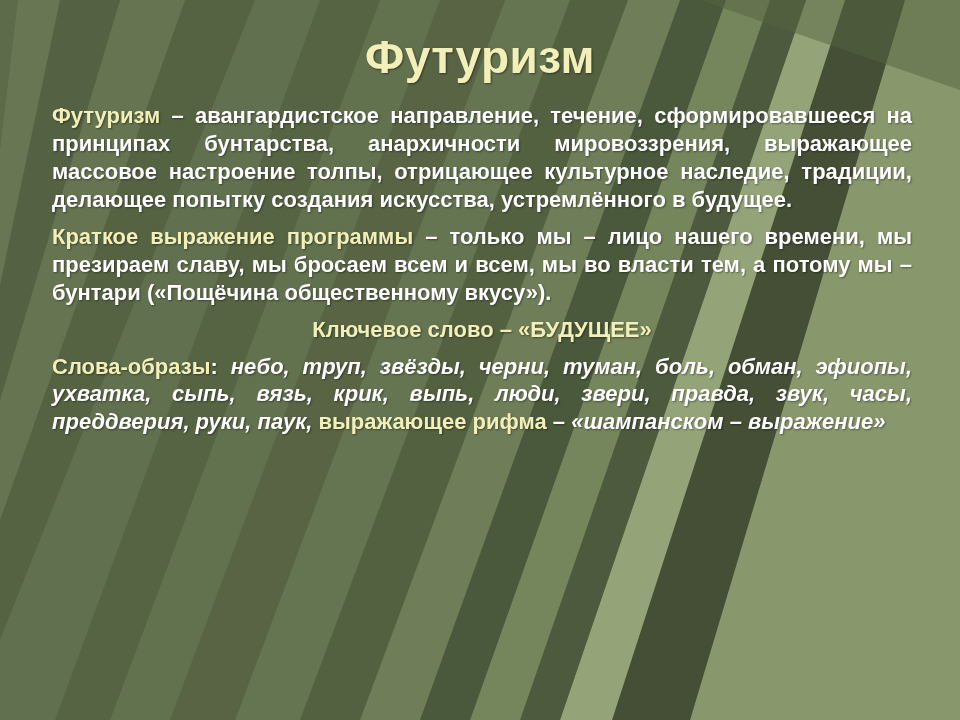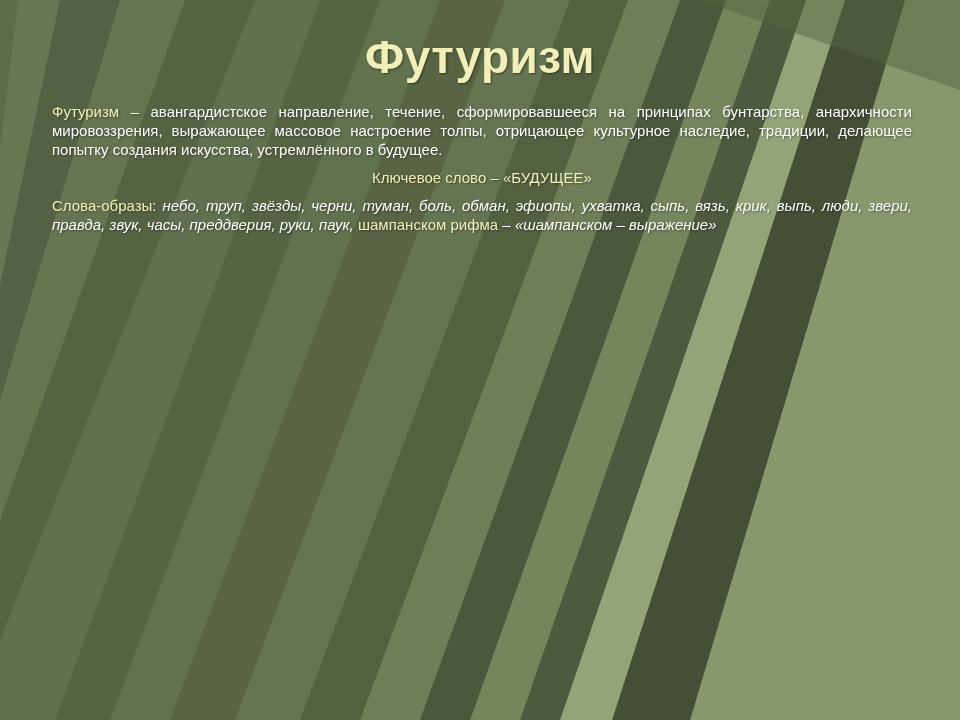--- a/index.html
+++ b/index.html
@@ -50,22 +50,22 @@
   }
 
   .bullets {
     margin: 0;
     padding: 0;
     list-style: none;
   }
 
   .bullet {
     color: #ffffff;
-    font-size: 15px;
-    font-weight: normal;
+    font-size: 22px;
+    font-weight: bold;
     line-height: 1.27;
     margin: 0 0 9px 0;
     padding: 0 18px 0 22px;
     text-align: justify;
     text-shadow: 1px 1px 2px rgba(0,0,0,0.4);
   }
   .bullet:last-child { margin-bottom: 0; }
 
   .hl {
     color: #f2f0b8;
@@ -110,24 +110,27 @@
 
     <div class="slide-title">Футуризм</div>
 
     <ul class="bullets">
 
       <li class="bullet">
         <span class="hl">Футуризм</span><span> – авангардистское направление, течение, сформировавшееся на принципах бунтарства, анархичности мировоззрения, выражающее массовое настроение толпы, отрицающее культурное наследие, традиции, делающее попытку создания искусства, устремлённого в будущее.</span>
       </li>
 
 
+      <li class="bullet">
+        <span class="hl">Краткое выражение программы</span><span> – только мы – лицо нашего времени, мы презираем славу, мы бросаем всем и всем, мы во власти тем, а потому мы – бунтари («Пощёчина общественному вкусу»).</span>
+      </li>
 
       <li class="bullet nojust">
         <span class="hl">Ключевое слово – «БУДУЩЕЕ»</span>
       </li>
 
       <li class="bullet">
-        <span class="hl">Слова-образы</span><span>: </span><span class="ital">небо, труп, звёзды, черни, туман, боль, обман, эфиопы, ухватка, сыпь, вязь, крик, выпь, люди, звери, правда, звук, часы, преддверия, руки, паук, </span><span class="hl">шампанском рифма</span><span> – </span><span class="ital">«шампанском – выражение»</span>
+        <span class="hl">Слова-образы</span><span>: </span><span class="ital">небо, труп, звёзды, черни, туман, боль, обман, эфиопы, ухватка, сыпь, вязь, крик, выпь, люди, звери, правда, звук, часы, преддверия, руки, паук, </span><span class="hl">выражающее рифма</span><span> – </span><span class="ital">«шампанском – выражение»</span>
       </li>
 
     </ul>
   </div>
 </div>
 
 </body></html>

